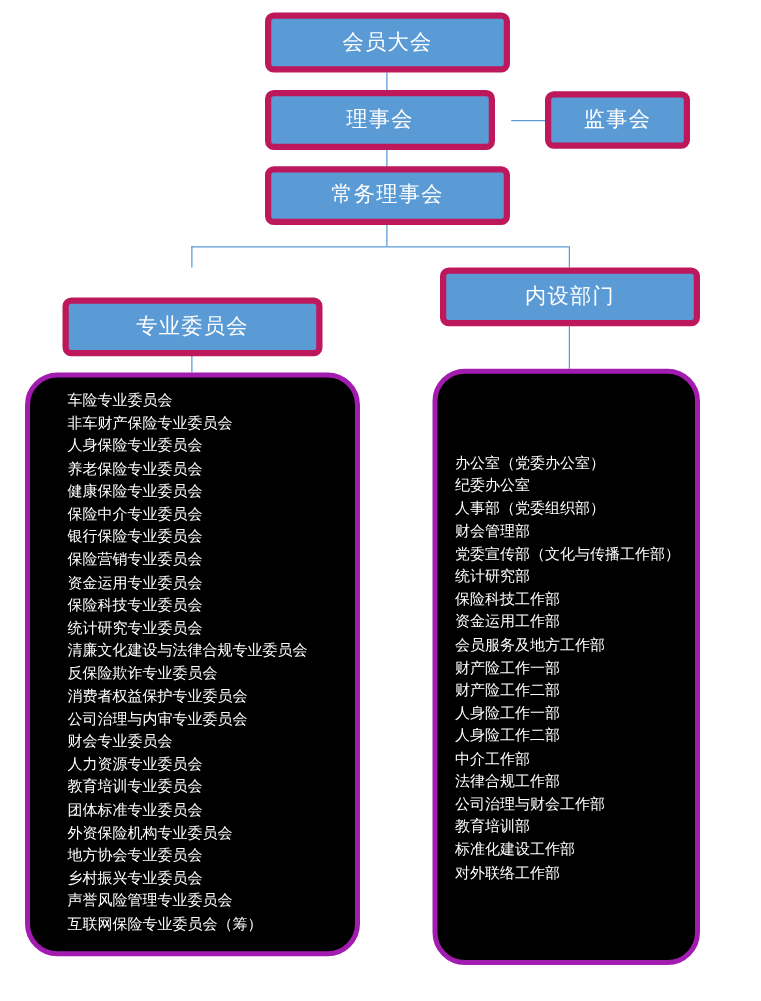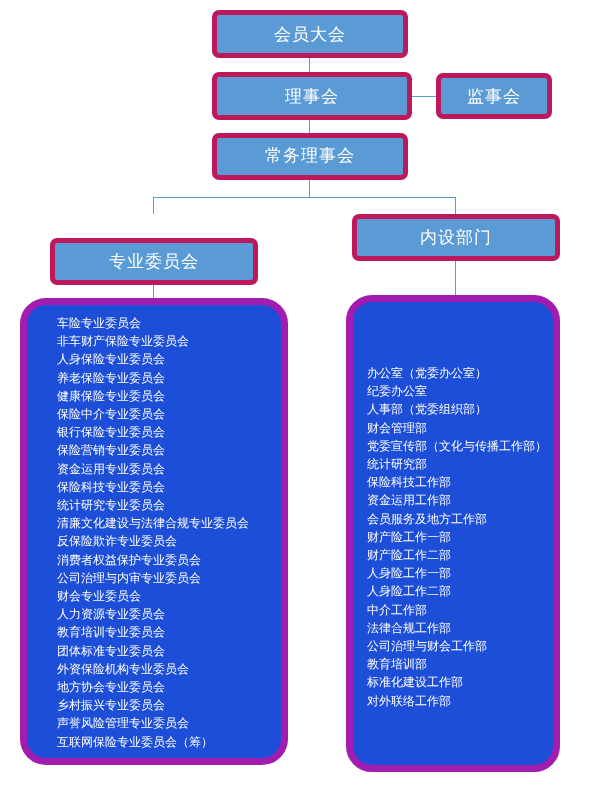--- a/index.html
+++ b/index.html
@@ -34,22 +34,22 @@
   }
   .node.top {
     border-radius: 7px;
     font-size: 17px;
   }
 
   
   .panel {
     position: absolute;
     box-sizing: border-box;
-    background: #1d4ed8;
-    border: 7px solid #a21caf;
+    background: #000000;
+    border: 4px solid #a21caf;
     border-radius: 26px;
     color: #ffffff;
   }
   .panel-list {
     list-style: none;
     margin: 0;
     padding: 0;
     position: absolute;
     left: 30px;
     top: 9px;
@@ -86,29 +86,29 @@
   <div class="conn conn-v" style="left:153px; top:197px; height:17px;"></div>
   <div class="conn conn-v" style="left:455px; top:197px; height:17px;"></div>
 
   <div class="conn conn-v" style="left:153px; top:261px; height:37px;"></div>
   <div class="conn conn-v" style="left:455px; top:261px; height:34px;"></div>
 
   <div class="node top" style="left:212px; top:10px; width:196px; height:48px;">
     <span>会员大会</span>
   </div>
 
-  <div class="node top" style="left:212px; top:72px; width:200px; height:48px;">
+  <div class="node top" style="left:212px; top:72px; width:184px; height:48px;">
     <span>理事会</span>
   </div>
 
   <div class="node top" style="left:436px; top:73px; width:116px; height:46px;">
     <span>监事会</span>
   </div>
 
-  <div class="node top" style="left:212px; top:133px; width:196px; height:47px;font-family:Liberation Serif, serif;">
+  <div class="node top" style="left:212px; top:133px; width:196px; height:47px;">
     <span>常务理事会</span>
   </div>
 
   <div class="node top" style="left:50px; top:214px; width:208px; height:47px;margin-top:24px;">
     <span>专业委员会</span>
   </div>
 
   <div class="node top" style="left:352px; top:214px; width:208px; height:47px;">
     <span>内设部门</span>
   </div>

